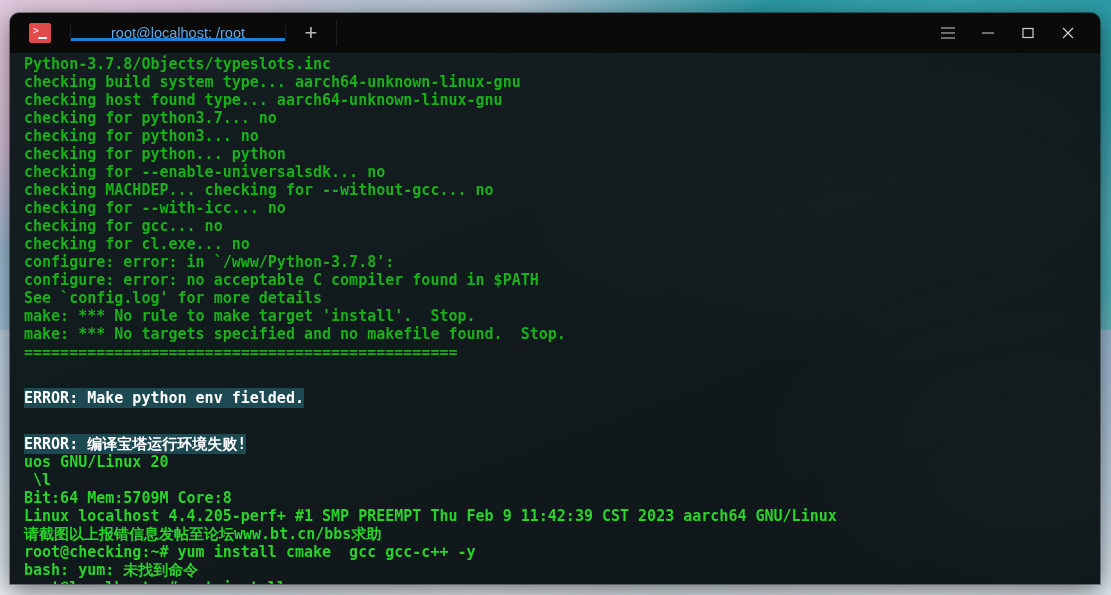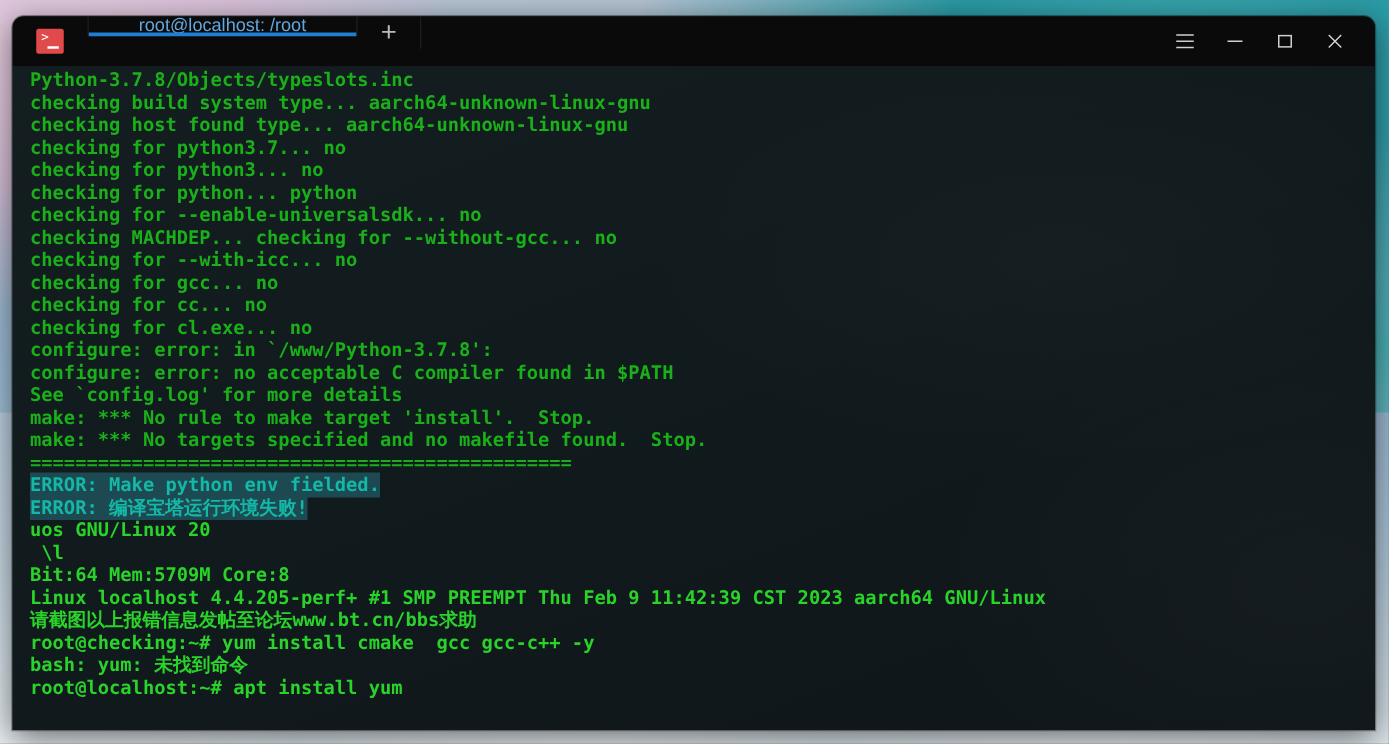--- a/index.html
+++ b/index.html
@@ -94,21 +94,21 @@
   #app-icon .bar {
     position: absolute;
     left: 9px;
     bottom: 4px;
     width: 9px;
     height: 2px;
     background: #ffffff;
   }
   #tabstrip {
     display: flex;
-    align-items: flex-start;
+    align-items: center;
     flex: 0 0 auto;
   }
   .tab {
     position: relative;
     min-width: 178px;
     padding: 0 18px;
     display: flex;
     align-items: center;
     justify-content: center;
     border-left: 1px solid #1f1f1f;
@@ -173,21 +173,22 @@
     line-height: 18px;
     height: 18px;
     color: #19b019;
     white-space: pre;
     letter-spacing: 0px;
     font-weight: bold;
   }
   .line.bright { color: #2ad32a; }
   .line.sel {
     font-weight: bold;
-    color: #14b8a6;
+    color: #ffffff;
+    margin-top: 28px;
   }
   .line.sel .hl {
     background: #1d4a52;
     padding: 1px 0;
   }
 </style>
 </head>
 <body>
 
 <div id="desktop">
@@ -246,21 +247,20 @@
   <div class="line">Python-3.7.8/Objects/typeslots.inc</div>
       <div class="line">checking build system type... aarch64-unknown-linux-gnu</div>
       <div class="line">checking host found type... aarch64-unknown-linux-gnu</div>
       <div class="line">checking for python3.7... no</div>
       <div class="line">checking for python3... no</div>
       <div class="line">checking for python... python</div>
       <div class="line">checking for --enable-universalsdk... no</div>
       <div class="line">checking MACHDEP... checking for --without-gcc... no</div>
       <div class="line">checking for --with-icc... no</div>
       <div class="line">checking for gcc... no</div>
-      <div class="line">checking for cc... no</div>
       <div class="line">checking for cl.exe... no</div>
       <div class="line">configure: error: in `/www/Python-3.7.8':</div>
       <div class="line">configure: error: no acceptable C compiler found in $PATH</div>
       <div class="line">See `config.log' for more details</div>
       <div class="line">make: *** No rule to make target 'install'.  Stop.</div>
       <div class="line">make: *** No targets specified and no makefile found.  Stop.</div>
       <div class="line">================================================</div>
       <div class="line sel"><span class="hl">ERROR: Make python env fielded.</span></div>
       <div class="line sel"><span class="hl">ERROR: 编译宝塔运行环境失败!</span></div>
       <div class="line bright">uos GNU/Linux 20</div>

